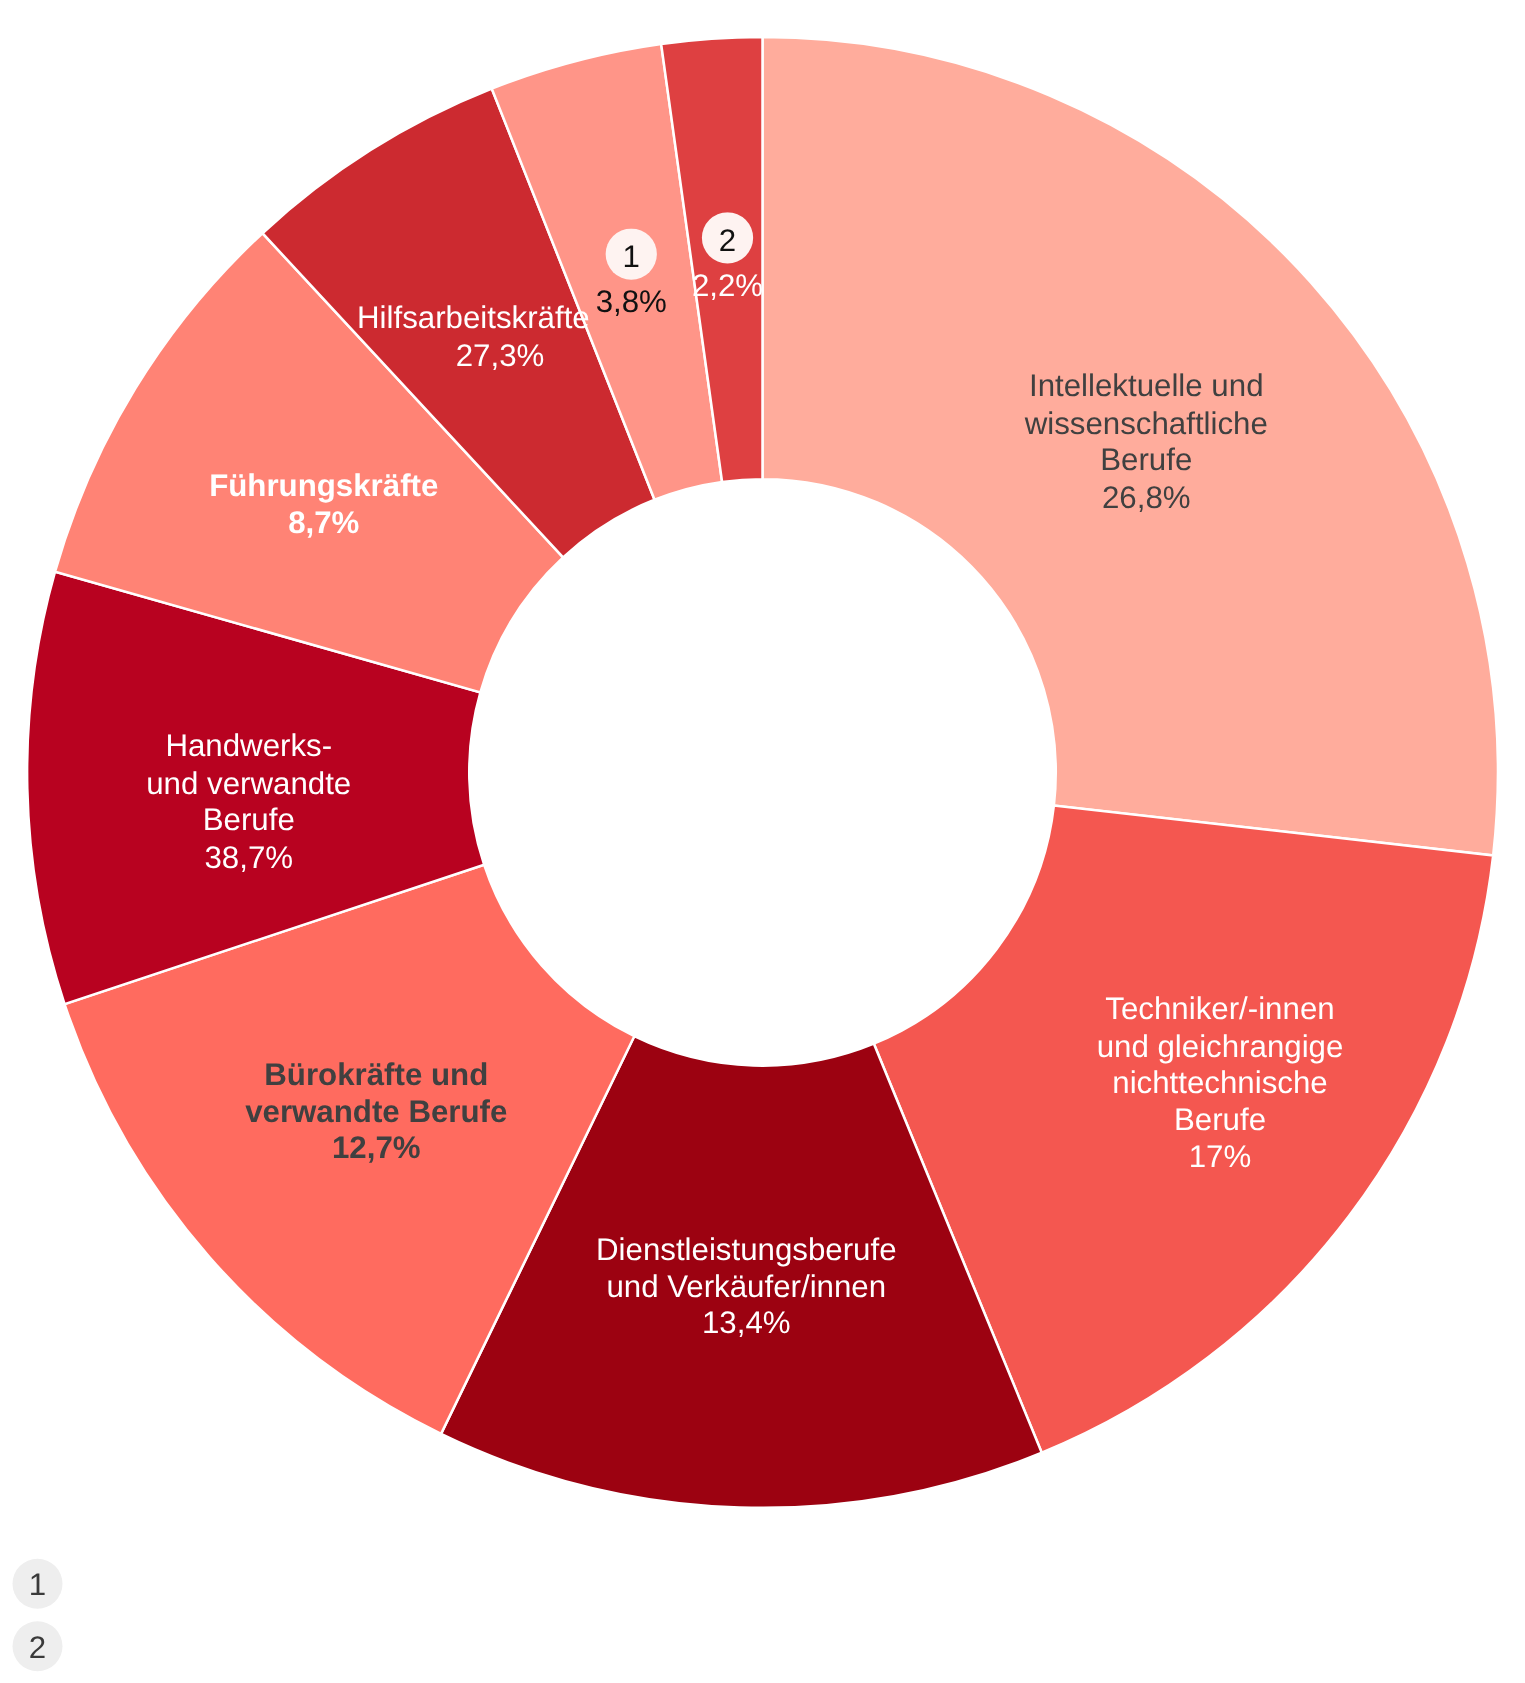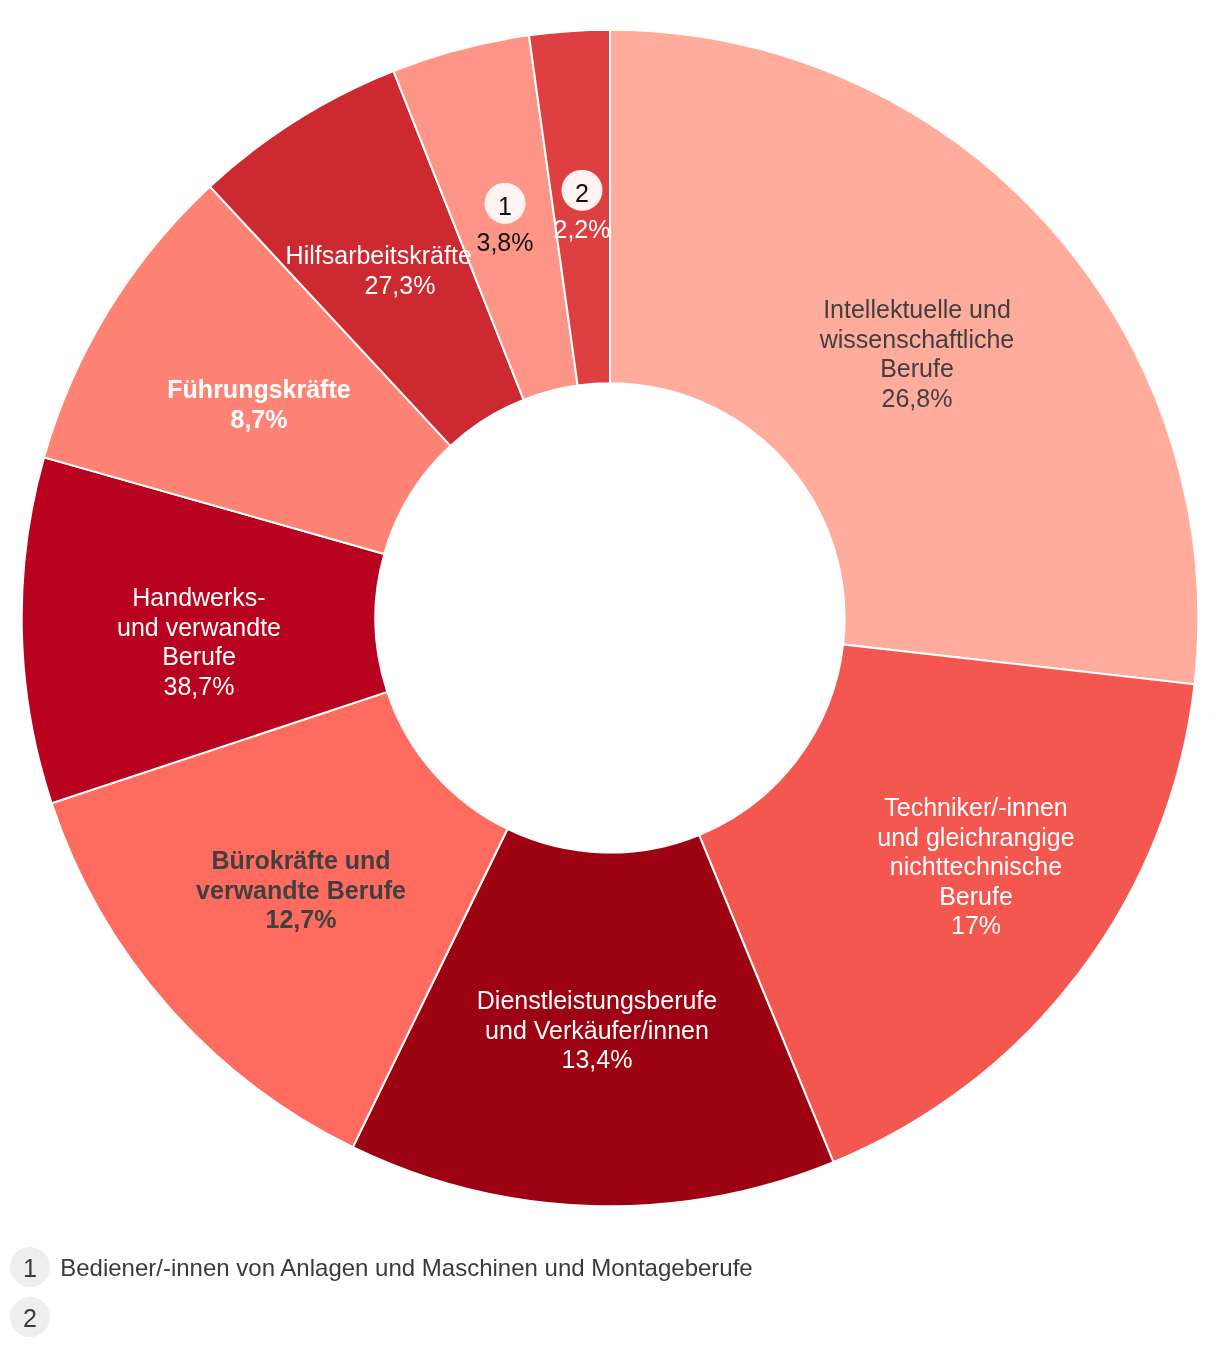--- a/index.html
+++ b/index.html
@@ -95,21 +95,20 @@
       </div>
       <div class="lpct">2,2%</div>
     </div>
   </div>
 
   <div class="legend">
     <div class="lrow">
       <div class="lbadge">
         <span class="dg">1</span>
       </div>
-      <div class="ltext">Bediener/-innen von Anlagen und Maschinen und Montageberufe</div>
     </div>
     <div class="lrow">
       <div class="lbadge">
         <span class="dg">2</span>
       </div>
     </div>
   </div>
 </div>
 
 </body></html>

